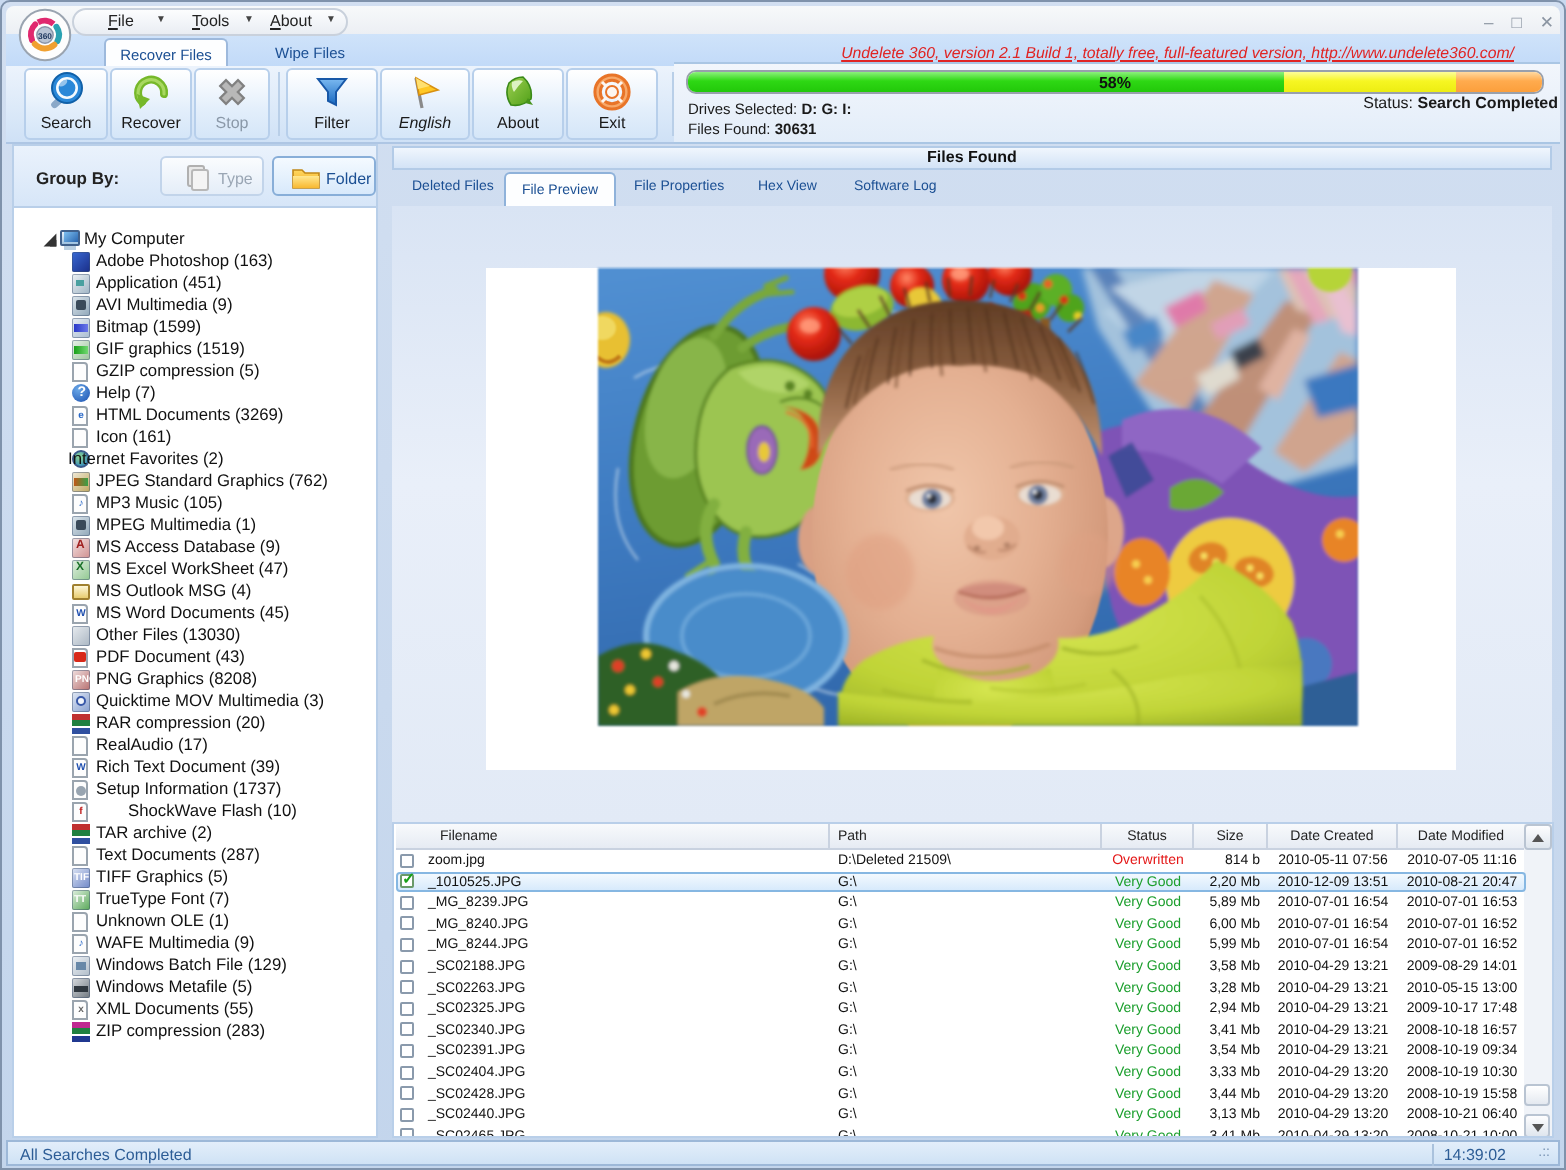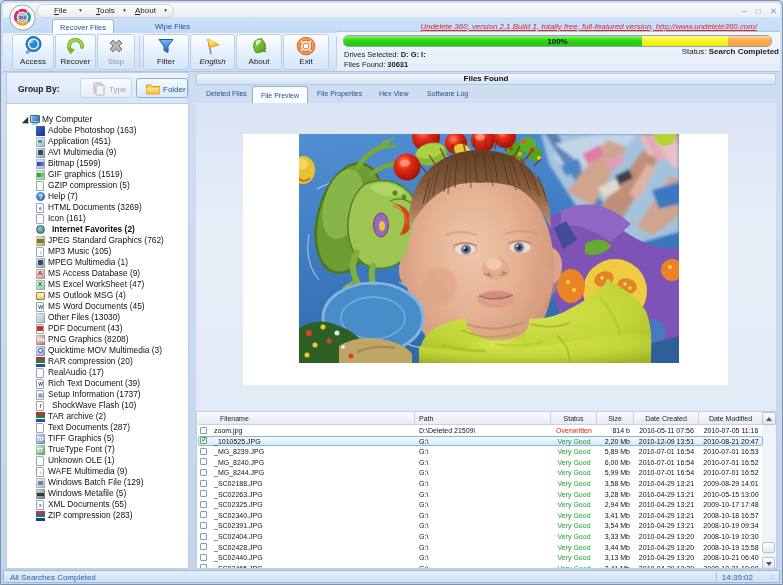--- a/index.html
+++ b/index.html
@@ -16,21 +16,21 @@
 .menu { position:absolute; top:5.5px; font-size:8px; color:#222; }
 .mcaret { position:absolute; top:7px; font-size:5px; color:#444; }
 .winbtns { position:absolute; right:6px; top:6px; font-size:8.5px; color:#8b95a2; }
 .winbtns span { display:inline-block; margin-left:9px; }
 .tabband { position:absolute; left:3px; top:17px; right:3px; height:16px;
   background:linear-gradient(#cfe3fa,#c2daf8); }
 .tab-active { position:absolute; left:52px; top:19px; width:62px; height:14px;
   background:#fdfeff; border:1px solid #9db9dc; border-bottom:none;
   border-radius:3px 3px 0 0; text-align:center; font-size:7.5px; color:#1b4f93;
   padding-top:3px; }
-.tab-idle { position:absolute; left:120px; top:22px; width:70px; text-align:right;
+.tab-idle { position:absolute; left:120px; top:22px; width:70px; text-align:center;
   font-size:7.5px; color:#1b4f93; }
 .redlink { position:absolute; right:26px; top:21.5px; font-size:7.9px; font-style:italic;
   color:#e02424; text-decoration:underline;text-align:center; }
 .toolband { position:absolute; left:3px; top:33px; right:3px; height:39px;
   background:linear-gradient(#ecf3fc,#d8e7f8 70%,#cfe1f6);
   border-bottom:1px solid #aec6e4; }
 .tbtn { position:absolute; height:36px; border:1px solid #b7cfeb; border-radius:3px;
   background:linear-gradient(#ffffff,#e2eefb 60%,#d5e6f8);
   text-align:center; font-size:8px; }
 .tbtn svg { display:block; margin:0px auto 0; }
@@ -102,21 +102,21 @@
 <div style="position:absolute;left:337px;top:31px;right:3px;height:41px;background:linear-gradient(#f2f6fc,#e3edf9);border-top:1px solid #aac6e4;border-bottom:1px solid #aac6e4;"></div>
 <div class="tbtn" style="left:12px;top:34px;width:42px;color:#1a1a1a;">
     <svg width="22" height="22" viewBox="0 0 22 22">
 <rect x="3" y="14.5" width="7" height="3.4" rx="1.7" transform="rotate(-42 6.5 16)" fill="#8aa8c8"></rect>
 <circle cx="11.5" cy="9" r="7.5" fill="#2a88d8"></circle>
 <circle cx="11.5" cy="9" r="7.5" fill="none" stroke="#1060a8" stroke-width="1"></circle>
 <circle cx="11.5" cy="9" r="4.2" fill="none" stroke="#f4fafe" stroke-width="2.6"></circle>
 <circle cx="11.5" cy="9" r="4.2" fill="#2a88d8"></circle>
 <ellipse cx="9.2" cy="6.2" rx="2.6" ry="1.8" fill="rgba(255,255,255,0.5)" transform="rotate(-30 9.2 6.2)"></ellipse>
 </svg>
-    <div class="lbl">Access</div>
+    <div class="lbl">Search</div>
   </div>
 <div class="tbtn" style="left:55px;top:34px;width:41px;color:#1a1a1a;">
     <svg width="22" height="22" viewBox="0 0 22 22">
 <path d="M 6 16 A 6.5 6.5 0 1 1 17 12" fill="none" stroke="#76b82a" stroke-width="4" stroke-linecap="round"></path>
 <path d="M 6 16 A 6.5 6.5 0 1 1 17 12" fill="none" stroke="#a8d860" stroke-width="1.6" stroke-linecap="round"></path>
 <path d="M 3.5 12 L 10 14.5 L 5 19.5 Z" fill="#76b82a"></path>
 </svg>
     <div class="lbl">Recover</div>
   </div>
 <div class="tbtn" style="left:97px;top:34px;width:38px;color:#8a98a8;">
@@ -170,21 +170,21 @@
 </svg>
     <div class="lbl">Exit</div>
   </div>
 <div class="tsep" style="left:139px;top:36px;"></div>
 <div class="tsep" style="left:336px;top:36px;"></div>
 <div class="pbar">
   <div class="pseg" style="left:0; width:298px; background:linear-gradient(#8cf07c,#2ed814 45%,#22c80a);"></div>
   <div class="pseg" style="left:298px; width:86px; background:linear-gradient(#fdfd9a,#f6f623 45%,#eded12);"></div>
   <div class="pseg" style="left:384px; width:45px; background:linear-gradient(#ffd9a0,#ffab4e 45%,#fb9f3c);"></div>
 </div>
-<div class="plabel">100%</div>
+<div class="plabel">58%</div>
 <div class="infobar" style="left:344px; top:50px;">Drives Selected: <b>D: G: I:</b></div>
 <div class="infobar" style="left:344px; top:60px;">Files Found: <b>30631</b></div>
 <div class="infobar" style="right:4px; top:46.5px; font-size:8px;">Status: <b>Search Completed</b></div>
 <div class="grouppanel">
   <div class="gplabel">Group By:</div>
   <div class="gbtn" style="left:73px;width:52px;background:linear-gradient(#fafcfe,#e4edf8);border:1px solid #c2d4ea;color:#9aa6b4;">
       <svg width="16" height="16" viewBox="0 0 16 16" style="position:absolute;left:10px;top:2px;">
 <rect x="3" y="2" width="8" height="10" fill="#e8e8e8" stroke="#b0b0b0" rx="1"></rect>
 <rect x="5" y="4" width="8" height="10" fill="#f4f4f4" stroke="#b8b8b8" rx="1"></rect>
 </svg>
@@ -232,21 +232,21 @@
 <div class="titem" style="left:41px;top:76.0px;">GZIP compression (5)</div>
 <span style="position:absolute;left:29px;top:87.5px;width:9px;height:9px;border-radius:50%;background:radial-gradient(circle at 35% 30%,#6aa8e8,#1a50b0);"></span>
     <span style="position:absolute;left:31.8px;top:88.5px;font-size:7px;font-weight:bold;color:#fff;">?</span>
 <div class="titem" style="left:41px;top:87.0px;">Help (7)</div>
 <span style="position:absolute;left:29px;top:98.5px;width:8px;height:10px;background:#fdfdfd;border:0.5px solid #9aa4ae;border-radius:0 2px 0 0;"></span>
     <span style="position:absolute;left:29px;top:100.5px;width:9px;text-align:center;font-size:5px;font-weight:bold;color:#2868c8;">e</span>
 <div class="titem" style="left:41px;top:98.0px;">HTML Documents (3269)</div>
 <span style="position:absolute;left:29px;top:109.5px;width:8px;height:10px;background:#fdfdfd;border:0.5px solid #9aa4ae;border-radius:0 2px 0 0;"></span>
 <div class="titem" style="left:41px;top:109.0px;">Icon (161)</div>
 <span style="position:absolute;left:29px;top:120.5px;width:9px;height:9px;border-radius:50%;background:radial-gradient(circle at 40% 35%,#90d890,#2078c8);border:0.5px solid #3a5a8a;"></span>
-<div class="titem" style="left:45px;top:120.0px;font-weight:bold;">Internet Favorites (2)</div>
+<div class="titem" style="left:27px;top:120.0px;">Internet Favorites (2)</div>
 <span style="position:absolute;left:29px;top:131.5px;width:9px;height:10px;background:linear-gradient(135deg,#f0ead8,#c0a860);border-radius:1px;box-shadow:0 0 0 0.5px rgba(60,80,110,.45) inset;"></span>
     <span style="position:absolute;left:30px;top:134.5px;width:7px;height:4px;background:linear-gradient(90deg,#c05818,#38a048);"></span>
 <div class="titem" style="left:41px;top:131.0px;">JPEG Standard Graphics (762)</div>
 <span style="position:absolute;left:29px;top:142.5px;width:8px;height:10px;background:#fdfdfd;border:0.5px solid #9aa4ae;border-radius:0 2px 0 0;"></span>
     <span style="position:absolute;left:29px;top:144.5px;width:9px;text-align:center;font-size:5px;font-weight:bold;color:#2868c8;">♪</span>
 <div class="titem" style="left:41px;top:142.0px;">MP3 Music (105)</div>
 <span style="position:absolute;left:29px;top:153.5px;width:9px;height:10px;background:linear-gradient(135deg,#dfe8ee,#8fa6b8);border-radius:1px;box-shadow:0 0 0 0.5px rgba(60,80,110,.45) inset;"></span>
     <span style="position:absolute;left:31px;top:156.0px;width:5px;height:5px;background:#3a4a5a;border-radius:1px;"></span>
 <div class="titem" style="left:41px;top:153.0px;">MPEG Multimedia (1)</div>
 <span style="position:absolute;left:29px;top:164.5px;width:9px;height:10px;background:linear-gradient(135deg,#f4e4e4,#d09090);border-radius:1px;box-shadow:0 0 0 0.5px rgba(60,80,110,.45) inset;"></span>
@@ -278,21 +278,21 @@
 <span style="position:absolute;left:29px;top:263.5px;width:8px;height:10px;background:#fdfdfd;border:0.5px solid #9aa4ae;border-radius:0 2px 0 0;"></span>
 <div class="titem" style="left:41px;top:263.0px;">RealAudio (17)</div>
 <span style="position:absolute;left:29px;top:274.5px;width:8px;height:10px;background:#fdfdfd;border:0.5px solid #9aa4ae;border-radius:0 2px 0 0;"></span>
     <span style="position:absolute;left:29px;top:276.5px;width:9px;text-align:center;font-size:5px;font-weight:bold;color:#2050b0;">W</span>
 <div class="titem" style="left:41px;top:274.0px;">Rich Text Document (39)</div>
 <span style="position:absolute;left:29px;top:285.5px;width:8px;height:10px;background:#fdfdfd;border:0.5px solid #9aa4ae;border-radius:0 2px 0 0;"></span>
     <span style="position:absolute;left:31px;top:288.5px;width:5px;height:5px;border-radius:50%;background:#98a4b0;"></span>
 <div class="titem" style="left:41px;top:285.0px;">Setup Information (1737)</div>
 <span style="position:absolute;left:29px;top:296.5px;width:8px;height:10px;background:#fdfdfd;border:0.5px solid #9aa4ae;border-radius:0 2px 0 0;"></span>
     <span style="position:absolute;left:29px;top:298.5px;width:9px;text-align:center;font-size:5px;font-weight:bold;color:#c02020;">f</span>
-<div class="titem" style="left:45px;top:296.0px;">ShockWave Flash (10)</div>
+<div class="titem" style="left:57px;top:296.0px;">ShockWave Flash (10)</div>
 <span style="position:absolute;left:29px;top:307.5px;width:9px;height:3px;background:#c03030;"></span>
     <span style="position:absolute;left:29px;top:311.0px;width:9px;height:3px;background:#208040;"></span>
     <span style="position:absolute;left:29px;top:314.5px;width:9px;height:3px;background:#3050a0;"></span>
 <div class="titem" style="left:41px;top:307.0px;">TAR archive (2)</div>
 <span style="position:absolute;left:29px;top:318.5px;width:8px;height:10px;background:#fdfdfd;border:0.5px solid #9aa4ae;border-radius:0 2px 0 0;"></span>
 <div class="titem" style="left:41px;top:318.0px;">Text Documents (287)</div>
 <span style="position:absolute;left:29px;top:329.5px;width:9px;height:10px;background:linear-gradient(135deg,#dce4f4,#7088c8);border-radius:1px;box-shadow:0 0 0 0.5px rgba(60,80,110,.45) inset;"></span>
     <span style="position:absolute;left:30px;top:332.0px;font-size:5px;font-weight:bold;color:#fff;">TIF</span>
 <div class="titem" style="left:41px;top:329.0px;">TIFF Graphics (5)</div>
 <span style="position:absolute;left:29px;top:340.5px;width:9px;height:10px;background:linear-gradient(135deg,#e0f0e0,#58a858);border-radius:1px;box-shadow:0 0 0 0.5px rgba(60,80,110,.45) inset;"></span>

